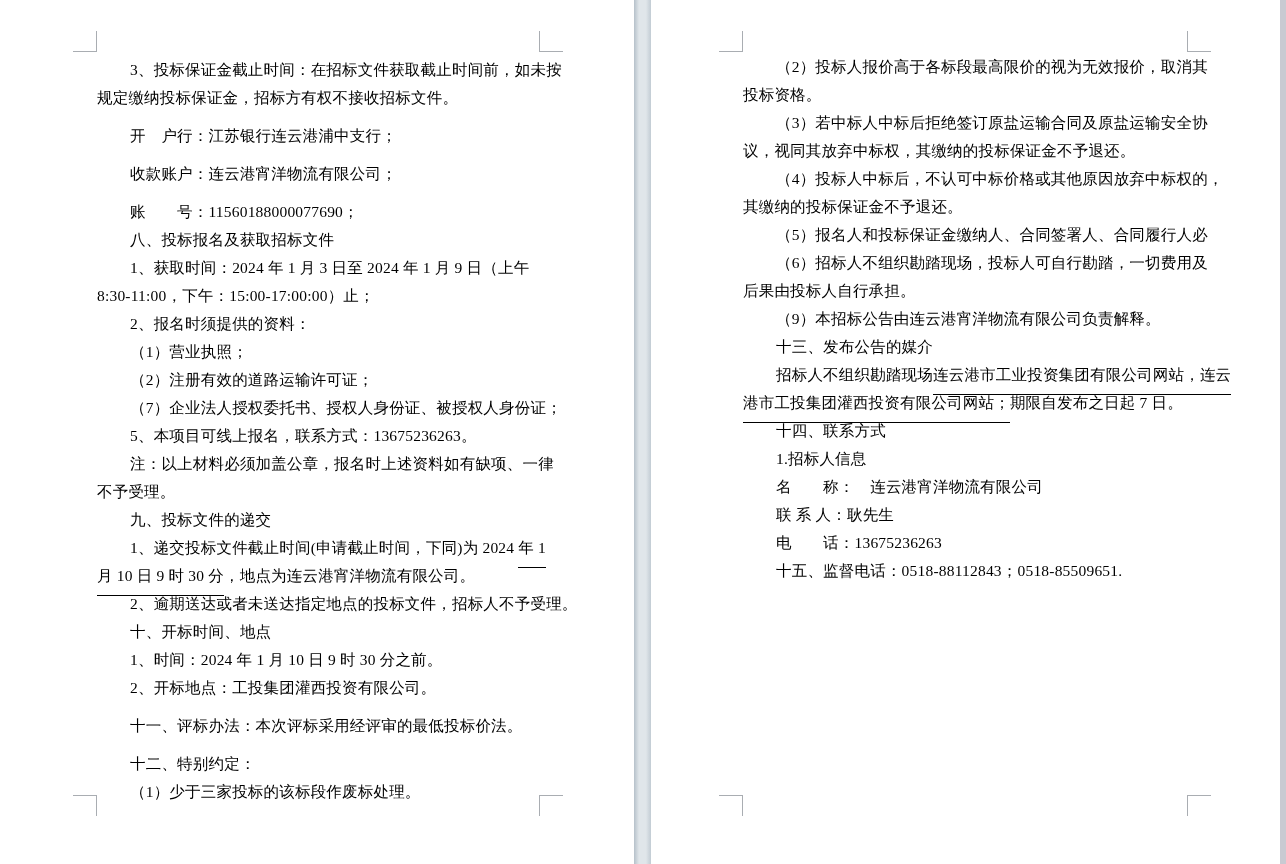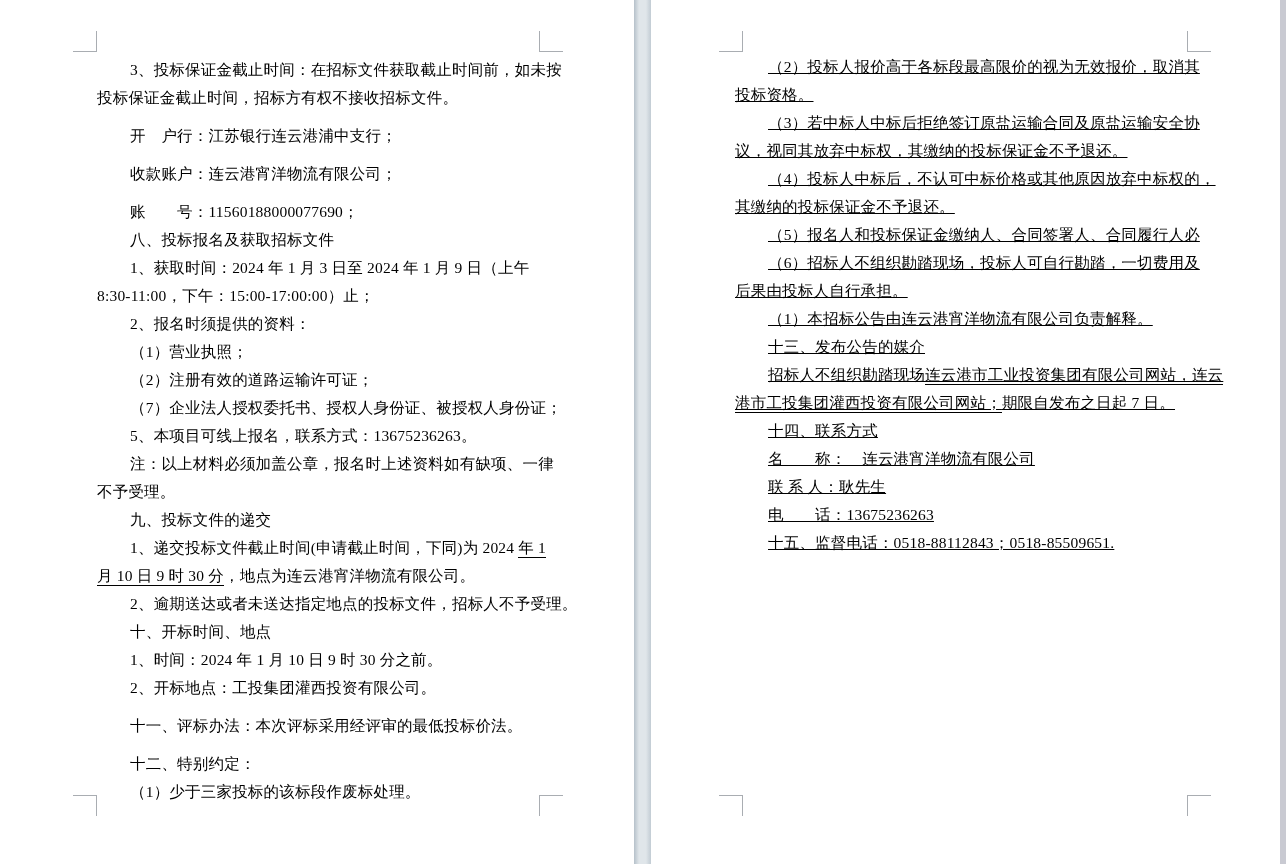--- a/index.html
+++ b/index.html
@@ -38,25 +38,25 @@
   }
   .text-area {
     position: absolute;
     width: 456px;
     font-size: 15.5px;
     line-height: 28px;
     color: var(--text, #000000);
     letter-spacing: 0.2px;
   }
   .page-1 .text-area { left: 97px; top: 56px; }
-  .page-2 .text-area { left: 84px; top: 53px; text-decoration: underline; }
+  .page-2 .text-area { left: 92px; top: 53px; }
   .line { white-space: nowrap; height: 28px; }
   .line.i2 { padding-left: 33px; }
   .line.sp { margin-top: 5px; height: 33px; padding-top: 5px; }
-  .u { border-bottom: 1px solid var(--text, #000000); padding-bottom: 1px; }
+  .u { border-bottom: 1px solid var(--text, #000000); padding-bottom: 11px; }
   
   .cm {
     position: absolute;
     width: 24px; height: 21px;
     border: 0 solid var(--crop-mark, #a9adb2);
   }
   .cm-tl { border-right-width: 1px; border-bottom-width: 1px; }
   .cm-tr { border-left-width: 1px;  border-bottom-width: 1px; }
   .cm-bl { border-right-width: 1px; border-top-width: 1px; }
   .cm-br { border-left-width: 1px;  border-top-width: 1px; }
@@ -74,21 +74,21 @@
 
 <div class="canvas">
 
   <div class="page page-1">
     <div class="cm cm-tl"></div>
     <div class="cm cm-tr"></div>
     <div class="cm cm-bl"></div>
     <div class="cm cm-br"></div>
     <div class="text-area">
         <div class="line i2"><span>3、投标保证金截止时间：在招标文件获取截止时间前，如未按</span></div>
-        <div class="line i0"><span>投标保证金截止时间，招标方有权不接收招标文件。</span></div>
+        <div class="line i0"><span>规定缴纳投标保证金，招标方有权不接收招标文件。</span></div>
         <div class="line i2 sp"><span>开　户行：江苏银行连云港浦中支行；</span></div>
         <div class="line i2 sp"><span>收款账户：连云港宵洋物流有限公司；</span></div>
         <div class="line i2 sp"><span>账　　号：11560188000077690；</span></div>
         <div class="line i2"><span>八、投标报名及获取招标文件</span></div>
         <div class="line i2"><span>1、获取时间：2024 年 1 月 3 日至 2024 年 1 月 9 日（上午</span></div>
         <div class="line i0"><span>8:30-11:00，下午：15:00-17:00:00）止；</span></div>
         <div class="line i2"><span>2、报名时须提供的资料：</span></div>
         <div class="line i2"><span>（1）营业执照；</span></div>
         <div class="line i2"><span>（2）注册有效的道路运输许可证；</span></div>
         <div class="line i2"><span>（7）企业法人授权委托书、授权人身份证、被授权人身份证；</span></div>
@@ -118,25 +118,26 @@
     <div class="text-area">
         <div class="line i2"><span>（2）投标人报价高于各标段最高限价的视为无效报价，取消其</span></div>
         <div class="line i0"><span>投标资格。</span></div>
         <div class="line i2"><span>（3）若中标人中标后拒绝签订原盐运输合同及原盐运输安全协</span></div>
         <div class="line i0"><span>议，视同其放弃中标权，其缴纳的投标保证金不予退还。</span></div>
         <div class="line i2"><span>（4）投标人中标后，不认可中标价格或其他原因放弃中标权的，</span></div>
         <div class="line i0"><span>其缴纳的投标保证金不予退还。</span></div>
         <div class="line i2"><span>（5）报名人和投标保证金缴纳人、合同签署人、合同履行人必</span></div>
         <div class="line i2"><span>（6）招标人不组织勘踏现场，投标人可自行勘踏，一切费用及</span></div>
         <div class="line i0"><span>后果由投标人自行承担。</span></div>
-        <div class="line i2"><span>（1）本招标公告由连云港宵洋物流有限公司负责解释。</span></div>
+        <div class="line i2"><span>（9）本招标公告由连云港宵洋物流有限公司负责解释。</span></div>
         <div class="line i2"><span>十三、发布公告的媒介</span></div>
         <div class="line i2"><span>招标人不组织勘踏现场</span><span class="u">连云港市工业投资集团有限公司网站，连云</span></div>
         <div class="line i0"><span class="u">港市工投集团灌西投资有限公司网站；</span><span>期限自发布之日起 7 日。</span></div>
         <div class="line i2"><span>十四、联系方式</span></div>
+        <div class="line i2"><span>1.招标人信息</span></div>
         <div class="line i2"><span>名　　称：　连云港宵洋物流有限公司</span></div>
         <div class="line i2"><span>联 系 人：耿先生</span></div>
         <div class="line i2"><span>电　　话：13675236263</span></div>
         <div class="line i2"><span>十五、监督电话：0518-88112843；0518-85509651.</span></div>
       </div>
   </div>
 
   <div class="window-edge"></div>
 
 </div>

